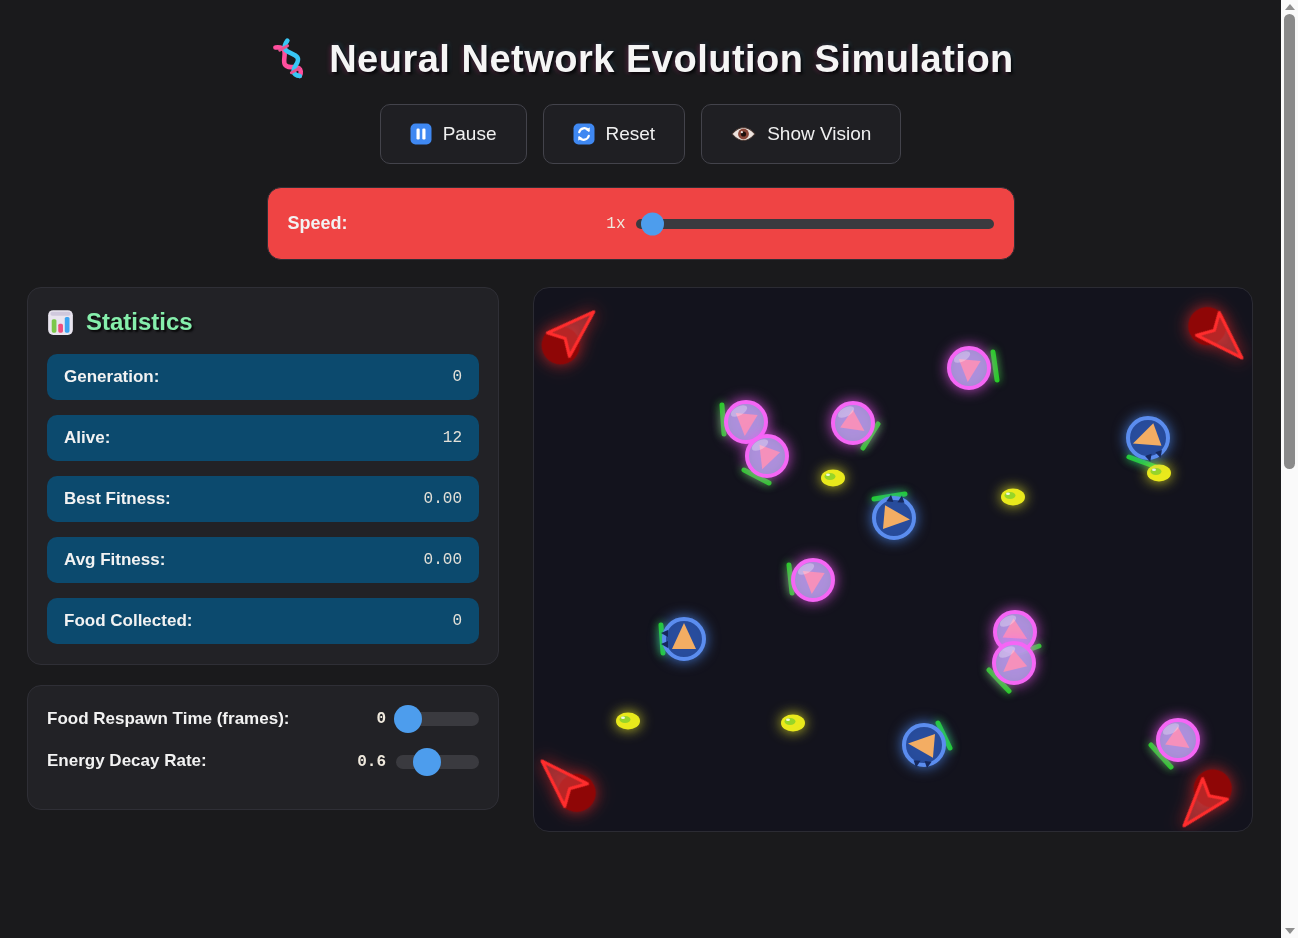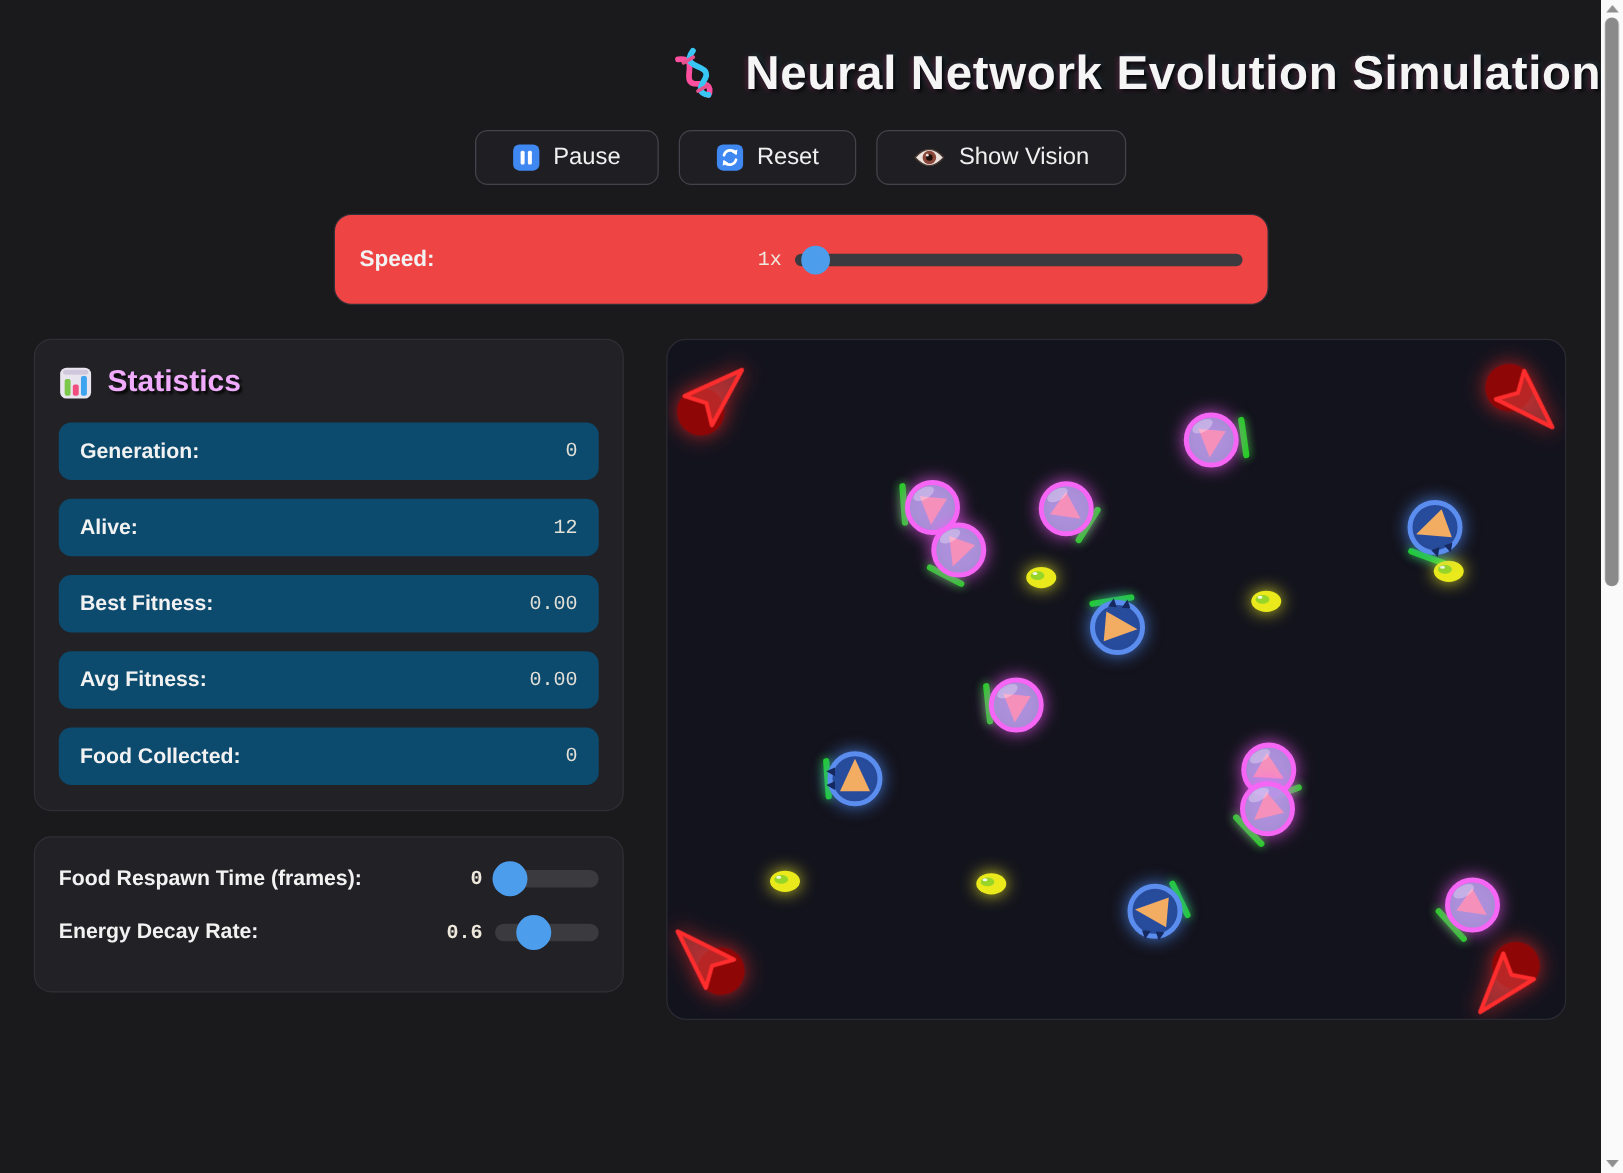--- a/index.html
+++ b/index.html
@@ -7,33 +7,33 @@
   body {
     background: #1a1a1c;
     font-family: "Liberation Sans", sans-serif;
     color: #f2f2f2;
     position: relative;
   }
   .content { width: 1281px; padding-top: 36px; }
 
   
   .page-header {
-    display: flex; align-items: center; justify-content: flex-end; gap: 16px;
+    display: flex; align-items: center; justify-content: center; gap: 16px;
     margin-bottom: 22px;
   }
   .page-header h1 {
     font-size: 38px; font-weight: 700; letter-spacing: 0.5px; color: #f5f5f5;
     text-shadow: 2px 2px 3px rgba(0,0,0,.85), -2px 1px 4px rgba(255,60,160,.18), 2px -1px 4px rgba(60,200,255,.15);
   }
 
   
   .toolbar { display: flex; justify-content: center; gap: 16px; }
   .btn {
     display: flex; align-items: center; gap: 11px;
-    height: 44px; padding: 0 29px;
+    height: 60px; padding: 0 29px;
     background: #1f1f23; border: 1px solid #43434b; border-radius: 10px;
     color: #f0f0f0; font-size: 19px; font-family: "Liberation Sans", sans-serif;
     cursor: pointer;
   }
 
   
   .speed-panel {
     width: 748px; height: 73px; margin: 23px auto 0;
     background: #ef4444; border: 1px solid #2f2f36; border-radius: 14px;
     display: flex; align-items: center; padding: 0 20px;
@@ -56,21 +56,21 @@
   
   .main { display: flex; gap: 34px; margin: 27px 0 0 27px; align-items: flex-start; }
   .left-col { width: 472px; }
 
   .panel {
     background: #222226; border: 1px solid #2f2f36; border-radius: 14px;
     padding: 20px 19px 5px;
   }
   .panel-head { display: flex; align-items: center; gap: 12px; margin-bottom: 18px; }
   .panel-head h2 {
-    font-size: 24px; font-weight: 700; color: #f0abfc;
+    font-size: 24px; font-weight: 700; color: #86efac;
     text-shadow: 2px 2px 2px rgba(0,0,0,.8);
   }
 
   .stat-row {
     height: 46px; background: #0c4a6e; border-radius: 10px;
     display: flex; align-items: center; justify-content: space-between;
     padding: 0 17px; margin-bottom: 15px;
   }
   .stat-row .s-label { font-size: 17px; font-weight: 700; }
   .stat-row .s-value { font-family: "Liberation Mono", monospace; font-size: 16px; color: #e3e0d8; }

